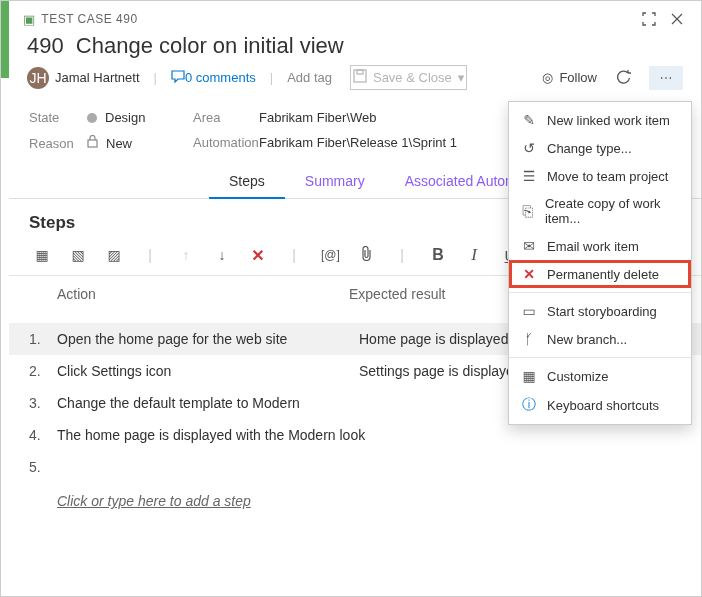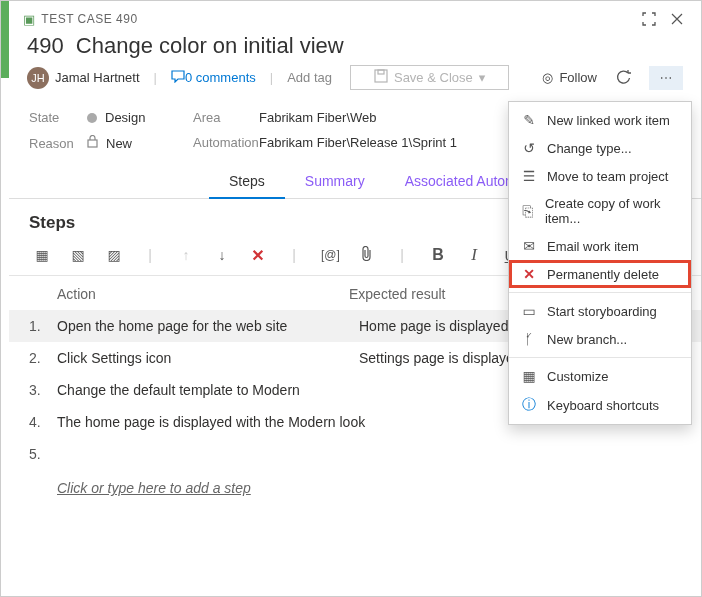--- a/index.html
+++ b/index.html
@@ -17,26 +17,26 @@
   .accent-bar { position: absolute; left: 0; top: 0; width: 8px; height: 77px; background: #5cae5c; }
   .container { margin-left: 8px; }
   .titlebar { display: flex; align-items: center; padding: 6px 10px 2px 14px; }
   .ti-icon { font-size: 13px; margin-right: 6px; color: #5a9a5a; }
   .ti-text { font-size: 12px; color: #666; letter-spacing: .5px; }
   .ti-sp { flex: 1; }
   .ti-btn { width: 28px; height: 24px; display: flex; align-items: center; justify-content: center; color: #555; cursor: pointer; }
   .headline { padding: 0 18px 6px 18px; font-size: 22px; font-weight: 400; color: #333; }
   .headline .num { margin-right: 6px; }
   .metarow { display: flex; align-items: center; padding: 0 18px 12px 18px; gap: 14px; font-size: 13px; }
-  .avatar { width: 22px; height: 22px; border-radius: 50%; background: #8c6f5e; color: #fff; font-size: 11px; display: flex; align-items: center; justify-content: center; margin-right: 6px; }
+  .avatar { width: 22px; height: 22px; border-radius: 50%; background: #8c6f5e; color: #fff; font-size: 14px; display: flex; align-items: center; justify-content: center; margin-right: 6px; }
   .person { display: flex; align-items: center; color: #333; }
   .comments { display: flex; align-items: center; color: #0078d4; gap: 0; cursor: pointer; }
   .addtag { color: #888; cursor: pointer; }
   .sep { color: #ccc; }
-  .save { margin-left: 4px; border: 1px solid #c8c8c8; color: #b4b4b4; padding: 3px 23px; display: flex; align-items: center; gap: 6px; font-size: 13px; cursor: default; }
+  .save { margin-left: 4px; border: 1px solid #c8c8c8; color: #b4b4b4; padding: 3px 2px; display: flex; align-items: center; gap: 6px; font-size: 13px; cursor: default; }
   .metarow-sp { flex: 1; }
   .follow { display: flex; align-items: center; gap: 6px; color: #444; cursor: pointer; }
   .refresh, .more { width: 24px; height: 24px; display:flex;align-items:center;justify-content:center; cursor:pointer; color:#555; }
   .more { background: #e7eff7; width: 34px; }
   .details { display: flex; padding: 8px 20px 4px 20px; font-size: 13px; gap: 4px; }
   .detcol1 { width: 160px; }
   .detrow { display: flex; align-items: center; margin-bottom: 10px; }
   .detlabel { width: 58px; color: #888; font-size: 13px; }
   .dot { width: 10px; height: 10px; border-radius: 50%; background: #aaa; margin-right: 8px; }
   .lock { margin-right: 8px; color: #888; font-size: 13px; }
@@ -46,21 +46,21 @@
   .tab { padding: 8px 20px; color: #8b5cf6; cursor: pointer; font-size: 14px; }
   .tab.active { color: #333; border-bottom: 2px solid #0078d4; margin-bottom: -1px; }
   .steps-h { padding: 14px 20px 6px 20px; font-size: 17px; font-weight: 600; }
   .toolbar { display: flex; gap: 18px; padding: 6px 24px 10px 24px; align-items: center; border-bottom: 1px solid #e4e4e4; color:#555; }
   .toolbar .tbtn { width: 18px; text-align: center; font-size: 14px; cursor: pointer; }
   .toolbar .red { color: #d13438; font-weight: bold; font-size: 16px; }
   .toolbar .disabled { color: #ccc; cursor: default; }
   .toolbar .bold { font-weight: 700; font-size: 16px; }
   .toolbar .ital { font-style: italic; font-family: serif; font-size: 17px; }
   .toolbar .under { text-decoration: underline; font-size: 15px; }
-  .gridhead { display: flex; padding: 10px 20px 8px 48px; color: #666; font-size: 14px; }
+  .gridhead { display: flex; padding: 10px 20px 21px 48px; color: #666; font-size: 14px; }
   .gridhead .col-a { width: 292px; }
   .step { display: flex; padding: 8px 20px; font-size: 14px; align-items: flex-start; }
   .step.sel { background: #f1f1f1; }
   .step-num { width: 28px; color: #555; }
   .step-act { width: 302px; padding-right: 30px; }
   .step-exp { flex: 1; }
   .placeholder { font-style: italic; color: #666; padding: 10px 8px 0 48px; text-decoration: underline; }
   .ctx { position: absolute; top: 100px; right: 9px; width: 184px; background: #fff; border: 1px solid #ccc; box-shadow: 0 6px 14px rgba(0,0,0,.18); padding: 4px 0; }
   .ctx-item { display: flex; align-items: center; gap: 10px; padding: 6px 12px; font-size: 13px; color: #333; cursor: pointer; }
   .ctx-sep { height: 1px; background: #e4e4e4; margin: 4px 0; }

